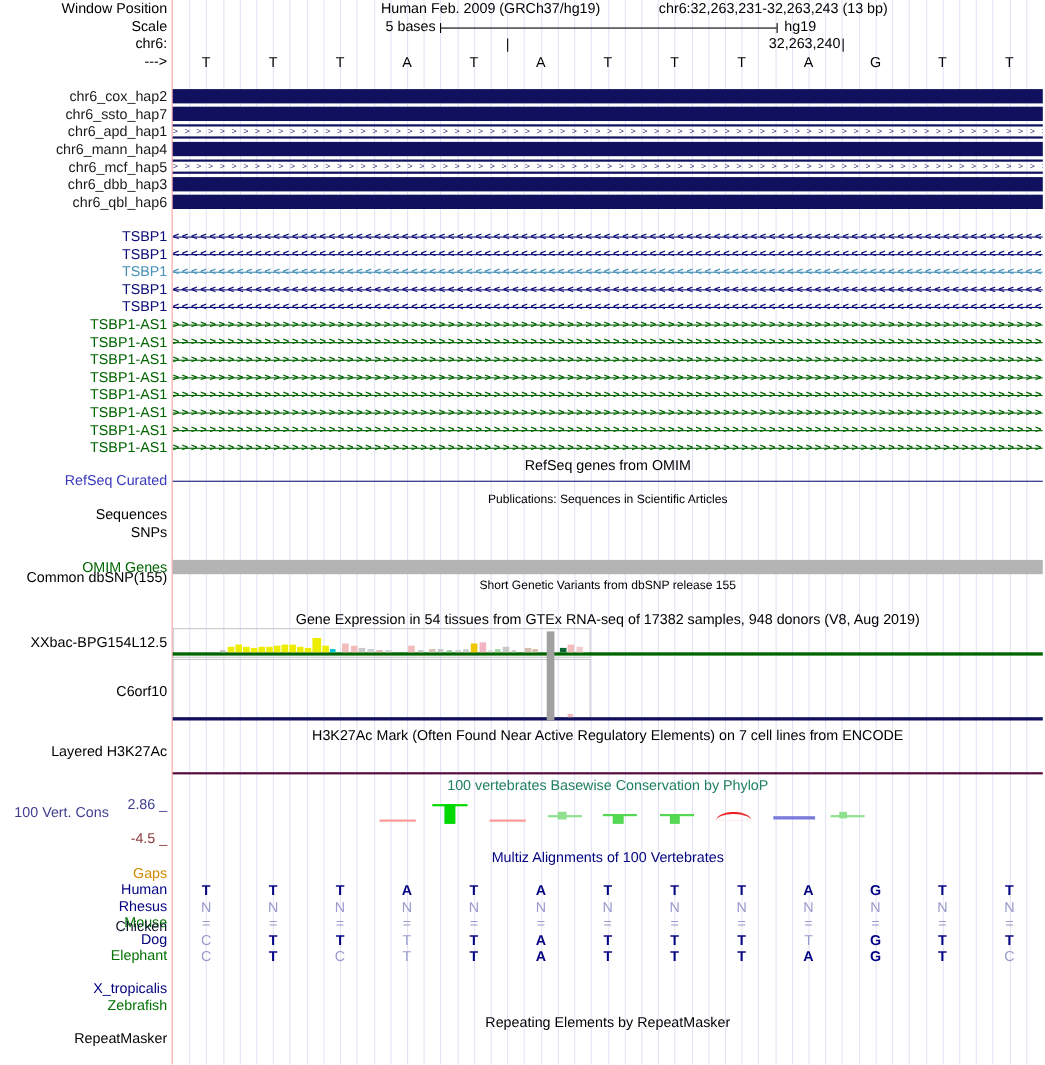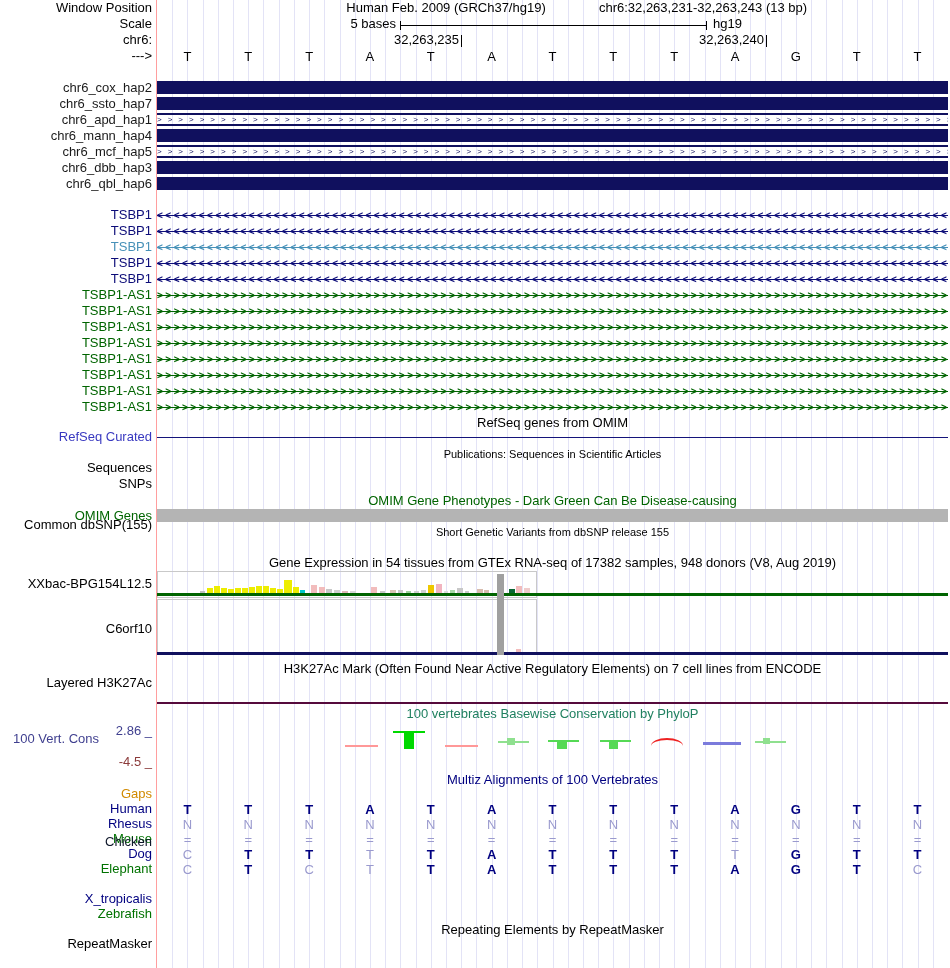--- a/index.html
+++ b/index.html
@@ -94,21 +94,20 @@
   <div class="hdrspan" style="left:703px;top:1px">chr6:32,263,231-32,263,243 (13 bp)</div>
 
   <div class="lbl" style="top:17px">Scale</div>
   <div class="rlbl" style="left:157px;width:239px;top:17px">5 bases</div>
   <div class="bar" style="left:400px;top:25px;width:306px;height:1px;background:#000"></div>
   <div class="tick" style="left:400px;top:21px;height:9px"></div>
   <div class="tick" style="left:706px;top:21px;height:9px"></div>
   <div class="llbl" style="left:713px;top:17px">hg19</div>
 
   <div class="lbl" style="top:33px">chr6:</div>
-  <div class="rlbl" style="left:157px;width:302px;top:33px">32,263,235</div>
   <div class="tick" style="left:461px;top:35px;height:12px"></div>
   <div class="rlbl" style="left:157px;width:607px;top:33px">32,263,240</div>
   <div class="tick" style="left:766px;top:35px;height:12px"></div>
 
   <div class="lbl" style="top:49px">---&gt;</div>
   <div id="bases">
       <div class="baseletter" style="left: 187.423px; top: 49px;">T</div>
       <div class="baseletter" style="left: 248.269px; top: 49px;">T</div>
       <div class="baseletter" style="left: 309.115px; top: 49px;">T</div>
       <div class="baseletter" style="left: 369.962px; top: 49px;">A</div>
@@ -209,21 +208,20 @@
     </div>
 
   <div class="title" style="top:416px">RefSeq genes from OMIM</div>
   <div class="lbl" style="top: 430px; color: rgb(57, 57, 192);" id="refseq-lbl">RefSeq Curated</div>
   <div class="bar" id="refseq-line" style="left: 157px; top: 437px; width: 791px; height: 1px; background: rgb(20, 20, 122);"></div>
 
   <div class="title small" style="top:448px">Publications: Sequences in Scientific Articles</div>
   <div class="lbl" style="top:461px">Sequences</div>
   <div class="lbl" style="top:477px">SNPs</div>
 
-  <div class="title" style="top: 494px; color: rgb(0, 100, 0);" id="omim-title">OMIM Gene Phenotypes - Dark Green Can Be Disease-causing</div>
   <div class="lbl" style="top:509px;color:#006400">OMIM Genes</div>
   <div class="bar" id="omim-bar" style="left: 157px; top: 509px; width: 791px; height: 13px; background: rgb(180, 180, 180);"></div>
 
   <div class="title small" style="top:526px">Short Genetic Variants from dbSNP release 155</div>
   <div class="lbl" style="top:518px">Common dbSNP(155)</div>
 
   <div class="title" style="top:556px">Gene Expression in 54 tissues from GTEx RNA-seq of 17382 samples, 948 donors (V8, Aug 2019)</div>
   <div class="lbl" style="top:577px">XXbac-BPG154L12.5</div>
   <div class="box" style="left:157px;top:571px;width:380px;height:27px"></div>
   <div class="bar" id="gtex-base1" style="left: 157px; top: 593px; width: 791px; height: 3px; background: rgb(0, 100, 0);"></div>

